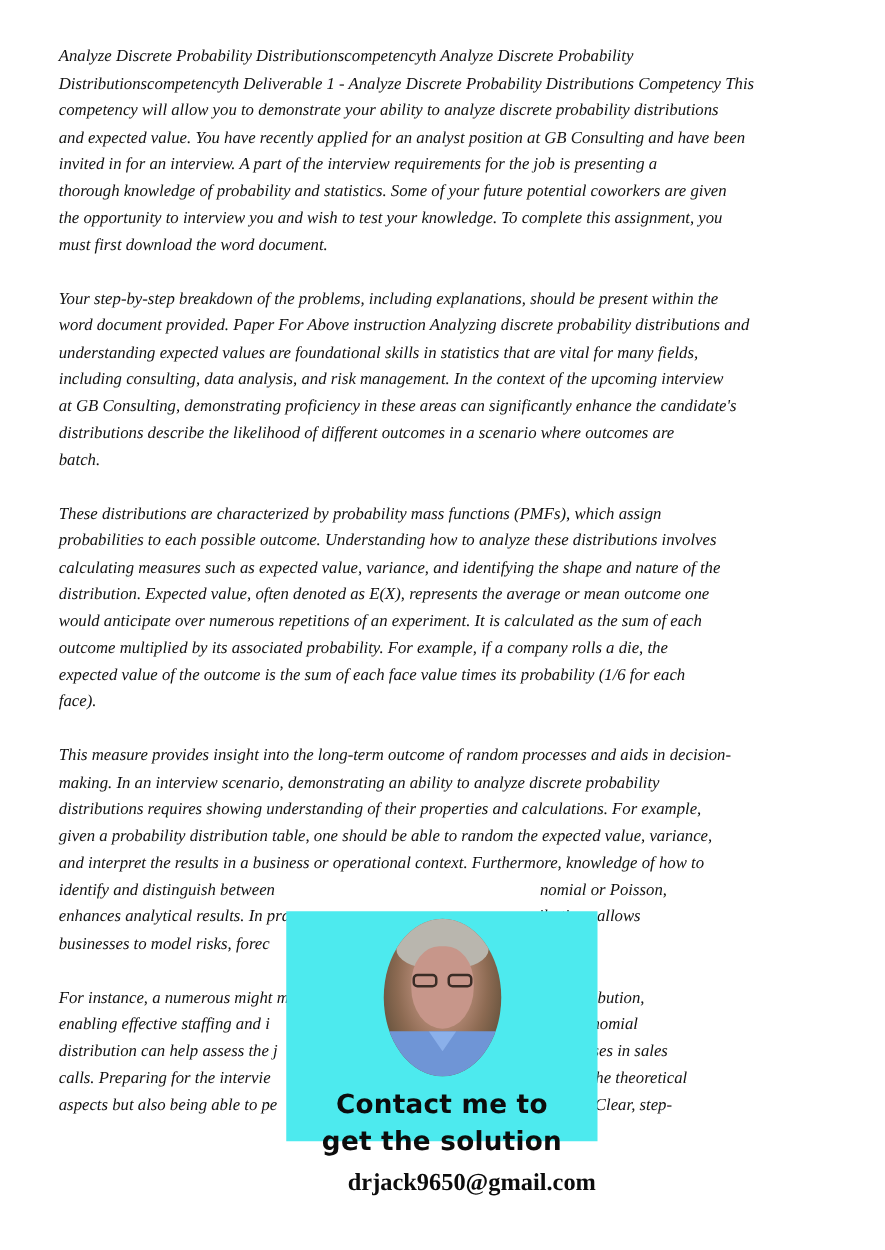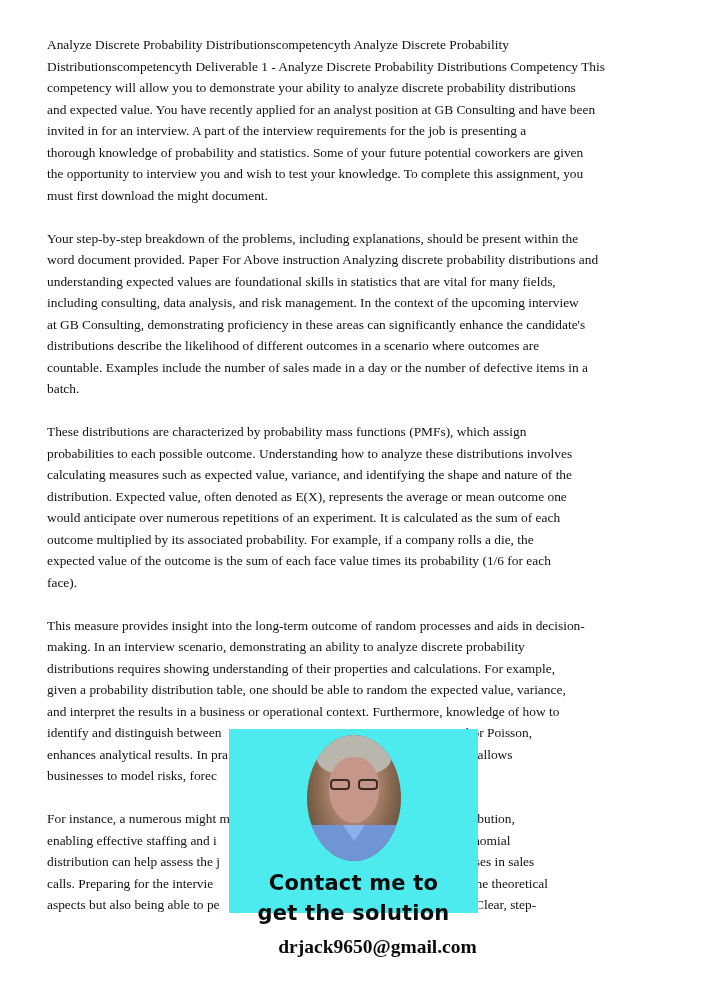--- a/index.html
+++ b/index.html
@@ -13,20 +13,21 @@
     position: relative;
     overflow: hidden;
     font-family: "Liberation Serif", "DejaVu Serif", serif;
     color: #111111;
   }
   .page {
     position: absolute;
     left: 47px;
     top: 34px;
     width: 610px;
+    font-style: italic;
   }
   .para {
     margin: 0 0 21.5px 0;
   }
   .line {
     display: block;
     font-size: 13.4px;
     line-height: 21.5px;
     height: 21.5px;
     white-space: nowrap;
@@ -133,31 +134,30 @@
 <div class="page">
 
   <div class="para">
     <span class="line">Analyze Discrete Probability Distributionscompetencyth Analyze Discrete Probability</span>
     <span class="line">Distributionscompetencyth Deliverable 1 - Analyze Discrete Probability Distributions Competency This</span>
     <span class="line">competency will allow you to demonstrate your ability to analyze discrete probability distributions</span>
     <span class="line">and expected value. You have recently applied for an analyst position at GB Consulting and have been</span>
     <span class="line">invited in for an interview. A part of the interview requirements for the job is presenting a</span>
     <span class="line">thorough knowledge of probability and statistics. Some of your future potential coworkers are given</span>
     <span class="line">the opportunity to interview you and wish to test your knowledge. To complete this assignment, you</span>
-    <span class="line">must first download the might document.</span>
+    <span class="line">must first download the word document.</span>
   </div>
 
   <div class="para">
     <span class="line">Your step-by-step breakdown of the problems, including explanations, should be present within the</span>
     <span class="line">word document provided. Paper For Above instruction Analyzing discrete probability distributions and</span>
     <span class="line">understanding expected values are foundational skills in statistics that are vital for many fields,</span>
     <span class="line">including consulting, data analysis, and risk management. In the context of the upcoming interview</span>
     <span class="line">at GB Consulting, demonstrating proficiency in these areas can significantly enhance the candidate's</span>
     <span class="line">distributions describe the likelihood of different outcomes in a scenario where outcomes are</span>
-    <span class="line">countable. Examples include the number of sales made in a day or the number of defective items in a</span>
     <span class="line">batch.</span>
   </div>
 
   <div class="para">
     <span class="line">These distributions are characterized by probability mass functions (PMFs), which assign</span>
     <span class="line">probabilities to each possible outcome. Understanding how to analyze these distributions involves</span>
     <span class="line">calculating measures such as expected value, variance, and identifying the shape and nature of the</span>
     <span class="line">distribution. Expected value, often denoted as E(X), represents the average or mean outcome one</span>
     <span class="line">would anticipate over numerous repetitions of an experiment. It is calculated as the sum of each</span>
     <span class="line">outcome multiplied by its associated probability. For example, if a company rolls a die, the</span>

